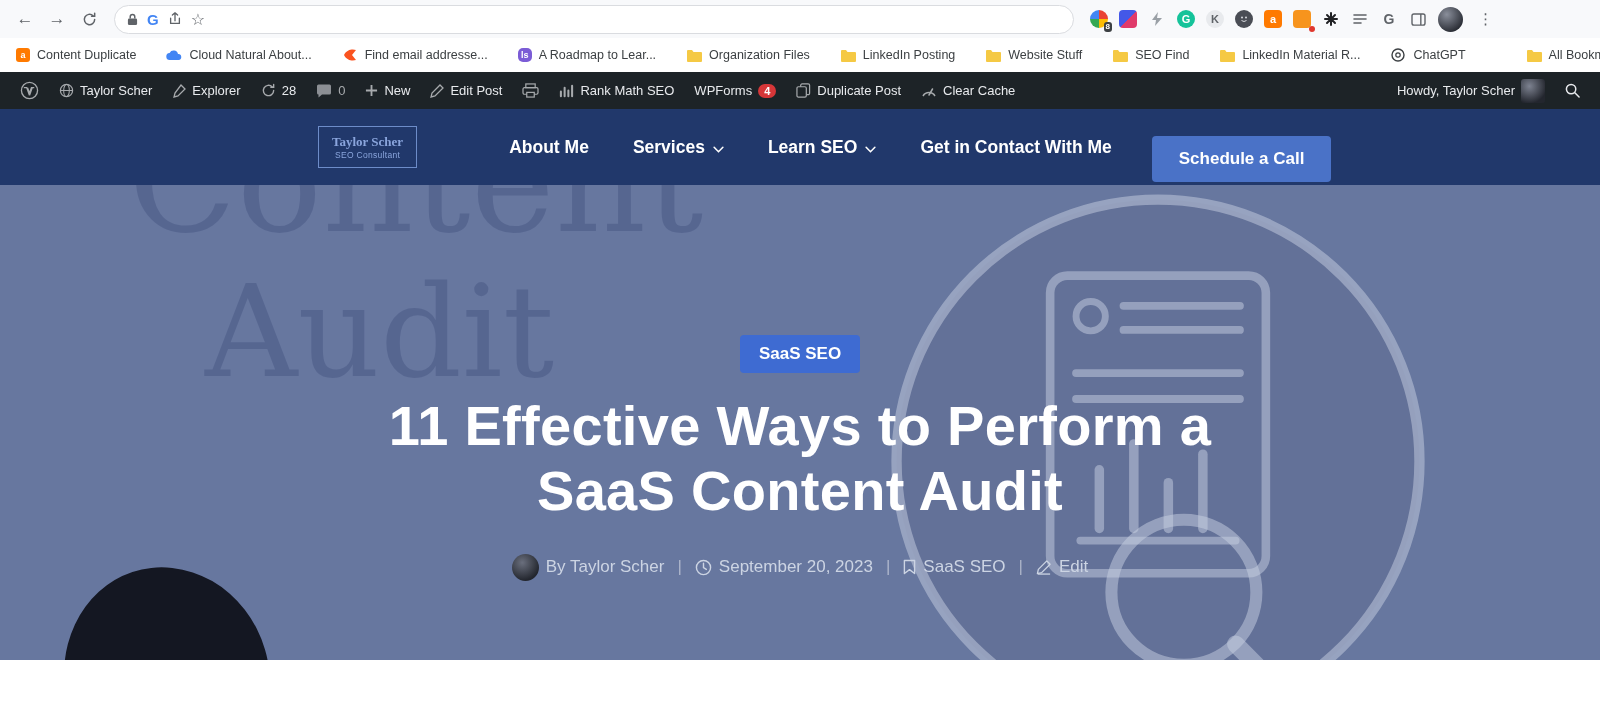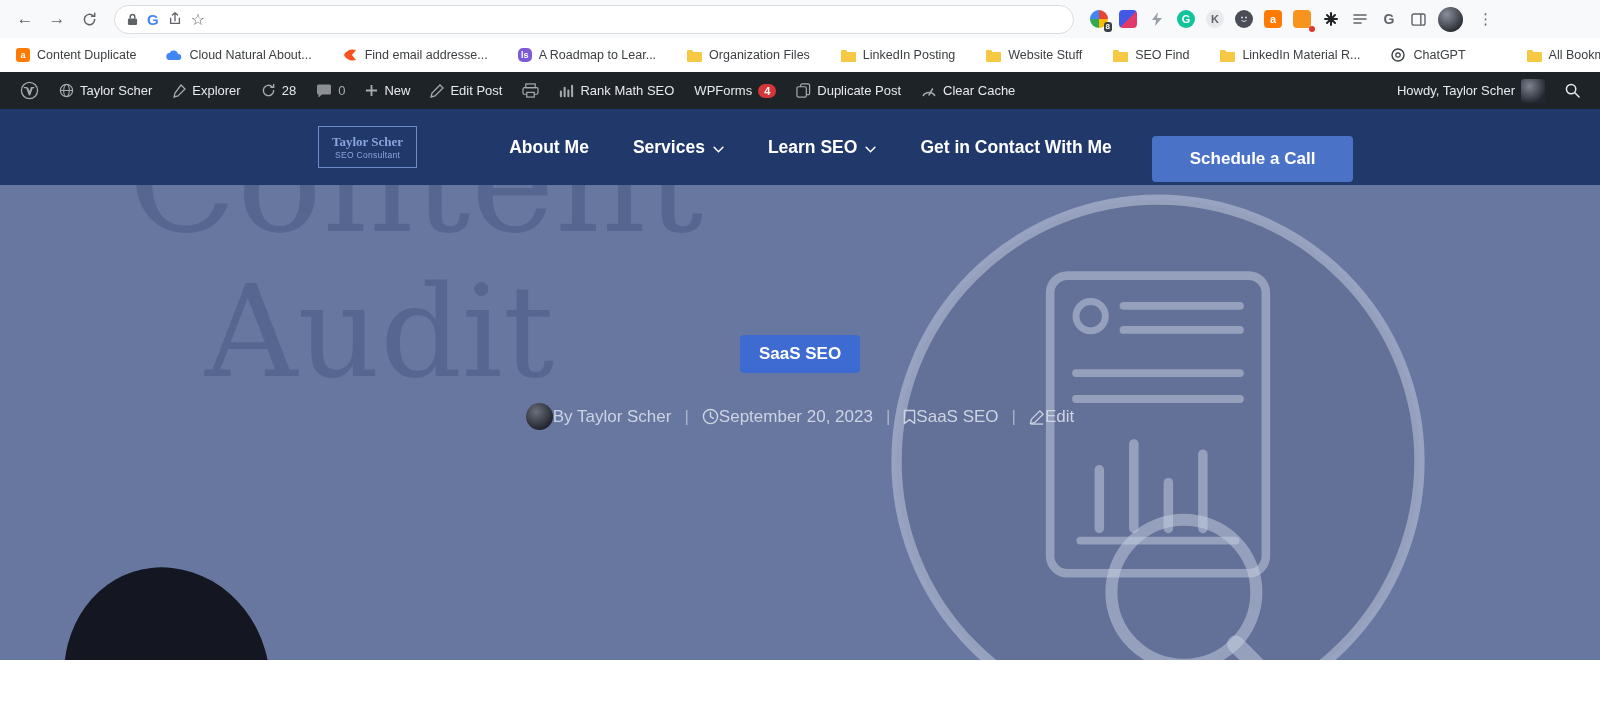--- a/index.html
+++ b/index.html
@@ -49,36 +49,36 @@
 
   
   .siteheader { height:76px; background:#21386b; display:flex; align-items:center; padding-left:318px; }
   .logo-box { border:1px solid #6d8cc9; padding:7px 13px; text-align:center; color:#8aa5dd; cursor:pointer; }
   .logo1 { font-size:13px; font-weight:bold; font-family:"Liberation Serif", serif; }
   .logo2 { font-size:8.5px; letter-spacing:.3px; }
   .mainnav { display:flex; align-items:center; gap:44px; margin-left:92px; color:#fff;
              font-size:17.5px; font-weight:600; }
   .navitem { display:flex; align-items:center; gap:8px; cursor:pointer; white-space:nowrap; }
   .cta { margin-left:40px; background:#4a72c7; color:#fff; border:none; font-size:17px; font-weight:600;
-         padding:13px 38px; border-radius:4px; cursor:pointer; font-family:inherit;margin-top:24px; }
+         padding:13px 27px; border-radius:4px; cursor:pointer; font-family:inherit;margin-top:24px; }
 
   
   .hero { position:relative; height:475px; background:#67779f; overflow:hidden; }
   .wm { position:absolute; font-family:"DejaVu Serif","Liberation Serif",serif; color:#3d4c7a;
         opacity:.38; user-select:none; pointer-events:none; }
   .wm-content { top:-86px; left:128px; font-size:142px; }
   .wm-audit { top:72px; left:205px; font-size:128px; }
   .hero-illus { position:absolute; top:0; left:828px; pointer-events:none; }
   .hero-content { position:relative; display:flex; flex-direction:column; align-items:center; padding-top:150px; }
   .cat-badge { background:#3e6bd2; color:#fff; font-size:17px; font-weight:bold; padding:9px 19px;
                border-radius:4px; cursor:pointer; }
   .title { color:#fff; font-size:56px; font-weight:600; line-height:1.16; text-align:center;
            margin-top:21px; letter-spacing:.3px; }
   .meta { display:flex; align-items:center; gap:13px; margin-top:30px; color:#ccd4e3; font-size:17px; }
-  .meta-item { display:flex; align-items:center; gap:0; }
+  .meta-item { display:flex; align-items:center; gap:7px; }
   .sep { color:rgba(255,255,255,.45); }
   .meta-avatar { width:27px; height:27px; border-radius:50%;
         background:radial-gradient(circle at 38% 32%, #6a6f7d, #23262e 72%); }
   .m-ic { display:flex; align-items:center; color:#ccd4e3; }
   .silhouette { position:absolute; left:62px; bottom:-82px; width:205px; height:175px; background:#141722;
         border-radius:48% 52% 46% 54% / 62% 66% 34% 38%; transform:rotate(-6deg); }
 </style>
 </head>
 <body>
 
@@ -394,20 +394,24 @@
       <line x1="342" y1="398" x2="342" y2="345" stroke-width="11" stroke-linecap="round"></line>
       <line x1="382" y1="398" x2="382" y2="312" stroke-width="11" stroke-linecap="round"></line>
       <line x1="240" y1="412" x2="420" y2="412" stroke-width="9" stroke-linecap="round"></line>
       <circle cx="360" cy="472" r="84" stroke-width="14"></circle>
       <line x1="420" y1="532" x2="505" y2="618" stroke-width="20" stroke-linecap="round"></line>
     </g>
   </svg>
 
   <div class="hero-content">
     <div class="cat-badge">SaaS SEO</div>
+    <h1 class="title">
+      <span>11 Effective Ways to Perform a</span><br>
+      <span>SaaS Content Audit</span>
+    </h1>
     <div class="meta">
       <span class="meta-item">
         <span class="meta-avatar"></span>
         <span>By Taylor Scher</span>
       </span>
       <span class="sep">|</span>
       <span class="meta-item">
         <span class="m-ic">
             <svg width="17" height="17" viewBox="0 0 18 18">
               <circle cx="9" cy="9" r="7.5" stroke="#ccd4e3" stroke-width="1.5" fill="none"></circle>

